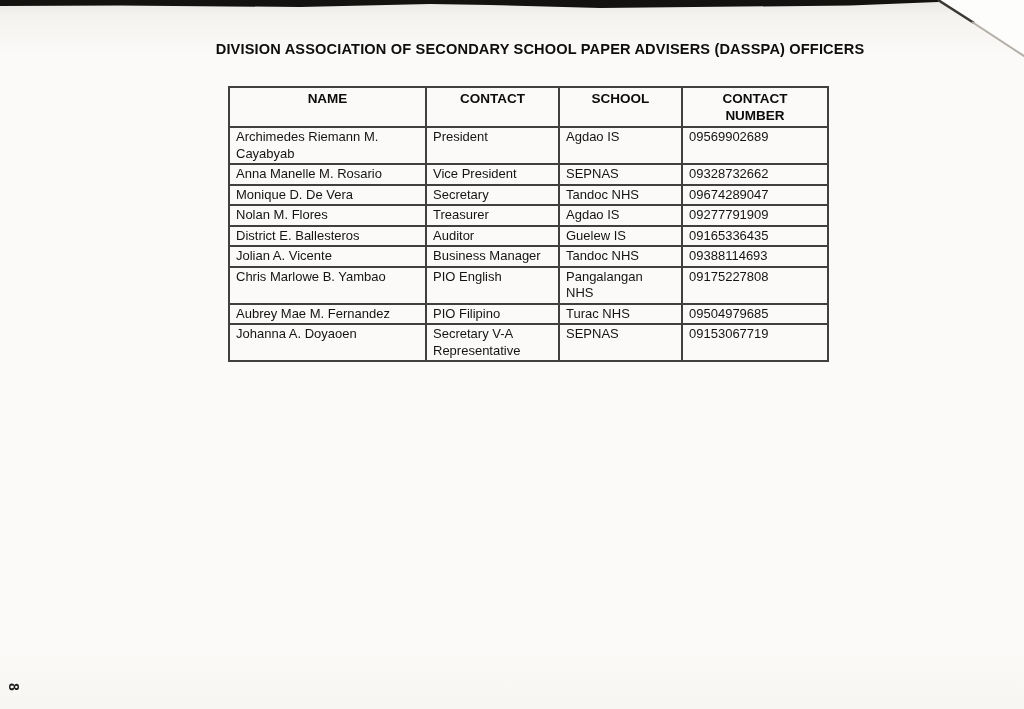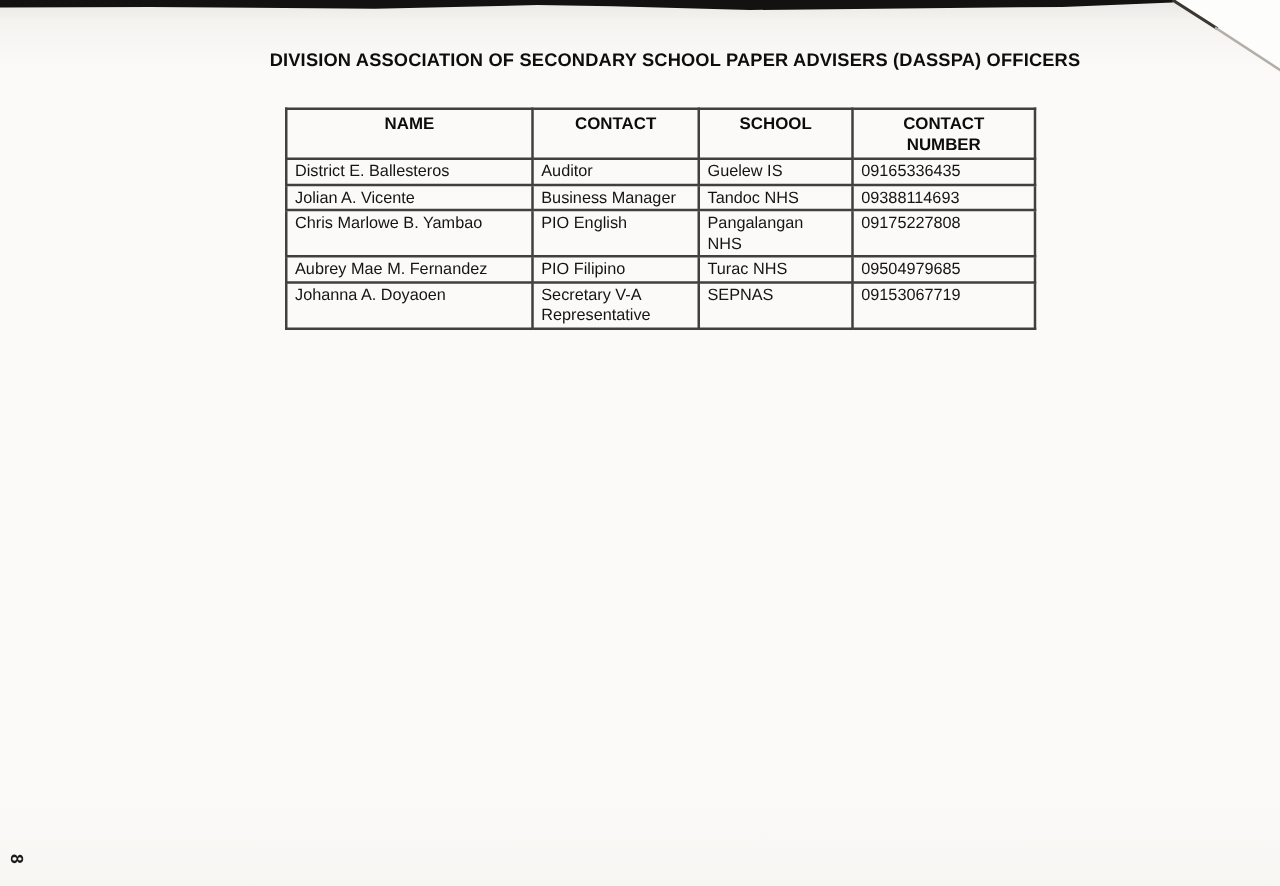--- a/index.html
+++ b/index.html
@@ -92,23 +92,48 @@
     <tr>
       <th>NAME</th>
       <th>CONTACT</th>
       <th>SCHOOL</th>
       <th>CONTACT
 NUMBER</th>
     </tr>
   </thead>
   <tbody>
 
+      <tr class="row-tall">
+        <td class="cell-name">Archimedes Riemann M.
+Cayabyab</td>
+        <td class="cell-position">President</td>
+        <td class="cell-school">Agdao IS</td>
+        <td class="cell-contact">09569902689</td>
+      </tr>
 
+      <tr class="row-short">
+        <td class="cell-name">Anna Manelle M. Rosario</td>
+        <td class="cell-position">Vice President</td>
+        <td class="cell-school">SEPNAS</td>
+        <td class="cell-contact">09328732662</td>
+      </tr>
 
+      <tr class="row-short">
+        <td class="cell-name">Monique D. De Vera</td>
+        <td class="cell-position">Secretary</td>
+        <td class="cell-school">Tandoc NHS</td>
+        <td class="cell-contact">09674289047</td>
+      </tr>
 
+      <tr class="row-short">
+        <td class="cell-name">Nolan M. Flores</td>
+        <td class="cell-position">Treasurer</td>
+        <td class="cell-school">Agdao IS</td>
+        <td class="cell-contact">09277791909</td>
+      </tr>
 
 
       <tr class="row-short">
         <td class="cell-name">District E. Ballesteros</td>
         <td class="cell-position">Auditor</td>
         <td class="cell-school">Guelew IS</td>
         <td class="cell-contact">09165336435</td>
       </tr>
 
       <tr class="row-short">

